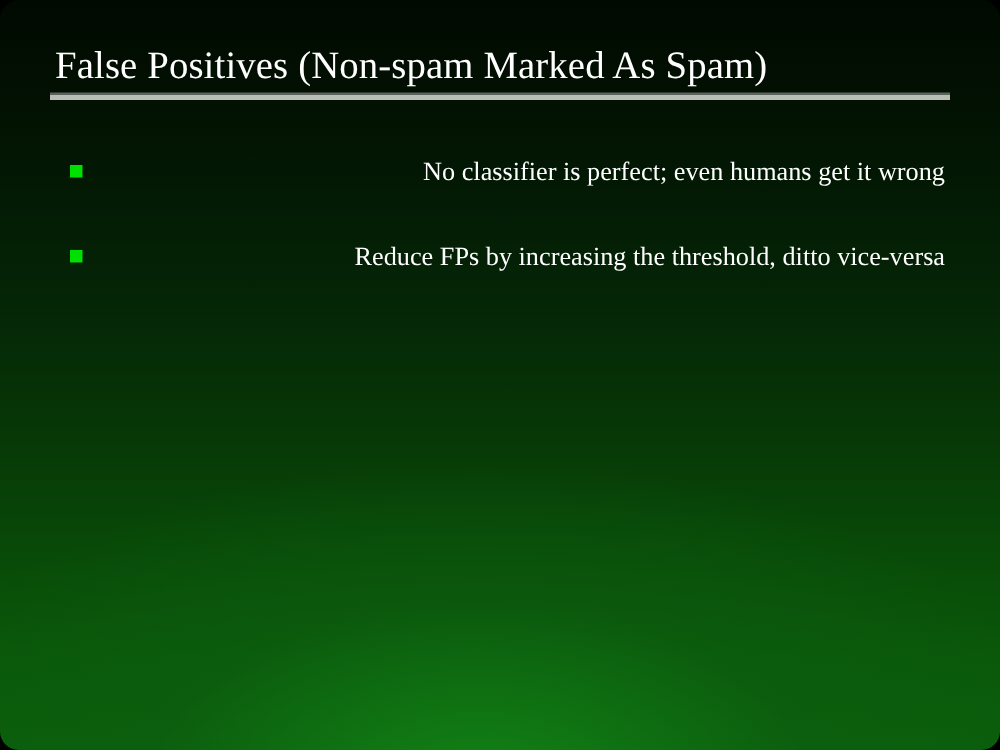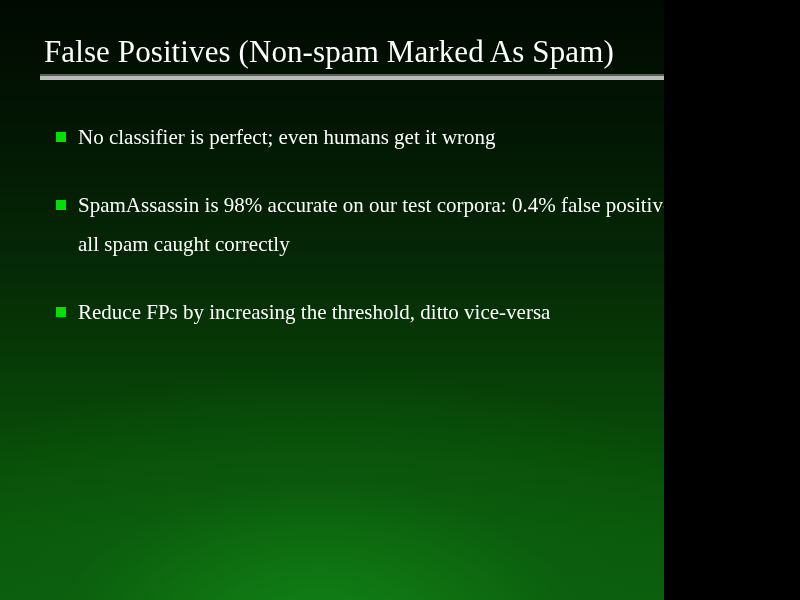--- a/index.html
+++ b/index.html
@@ -4,36 +4,37 @@
 <title>Slide</title>
 <style>
   html, body {
     margin: 0;
     padding: 0;
     background: #000;
   }
 
   #slide {
     position: relative;
-    width: 664px;
+    width: 800px;
     height: 600px;
     overflow: hidden;
     background-color: #04230a;
     background-image:
       radial-gradient(ellipse 620px 330px at 48% 104%, rgba(18,132,22,0.95) 0%, rgba(13,96,16,0.55) 42%, rgba(0,0,0,0) 78%),
       linear-gradient(180deg,
         #010a01 0%,
         #021002 12%,
         #031a04 26%,
         #052706 42%,
         #073806 58%,
         #084a08 74%,
         #0a580a 88%,
         #0a5e0b 100%);
     font-family: "Liberation Serif", "DejaVu Serif", serif;
+    border-radius: 15px;
     -webkit-font-smoothing: antialiased;
   }
 
   
   .title-block {
     position: absolute;
     left: 40px;
     top: 32px;
     width: 720px;
   }
@@ -69,20 +70,21 @@
 
   
   .bullet-list {
     position: absolute;
     left: 56px;
     top: 118px;
     width: 700px;
     list-style: none;
     margin: 0;
     padding: 0;
+    text-align: right;
   }
 
   .bullet-item {
     position: relative;
     padding-left: 22px;
     margin: 0 0 29px 0;
     font-size: 21px;
     line-height: 39px;
     color: #ffffff;
     text-indent: 0;
@@ -121,24 +123,20 @@
   </div>
 
   <ul class="bullet-list">
 
     <li class="bullet-item">
       <span class="bullet-marker"></span>
       <span class="bullet-text">No classifier is perfect; even humans get it wrong</span>
     </li>
 
 
-    <li class="bullet-item">
-      <span class="bullet-marker"></span>
-      <span class="bullet-text">SpamAssassin is 98% accurate on our test corpora: 0.4% false positives, 87% of all spam caught correctly</span>
-    </li>
 
 
     <li class="bullet-item">
       <span class="bullet-marker"></span>
       <span class="bullet-text">Reduce FPs by increasing the threshold, ditto vice-versa</span>
     </li>
 
   </ul>
 
 </div>

